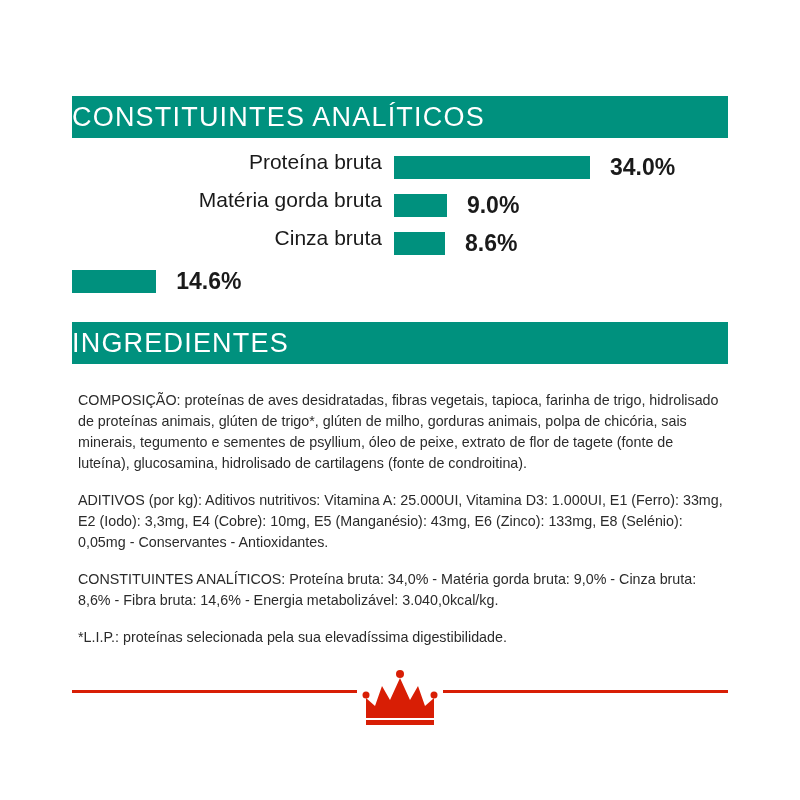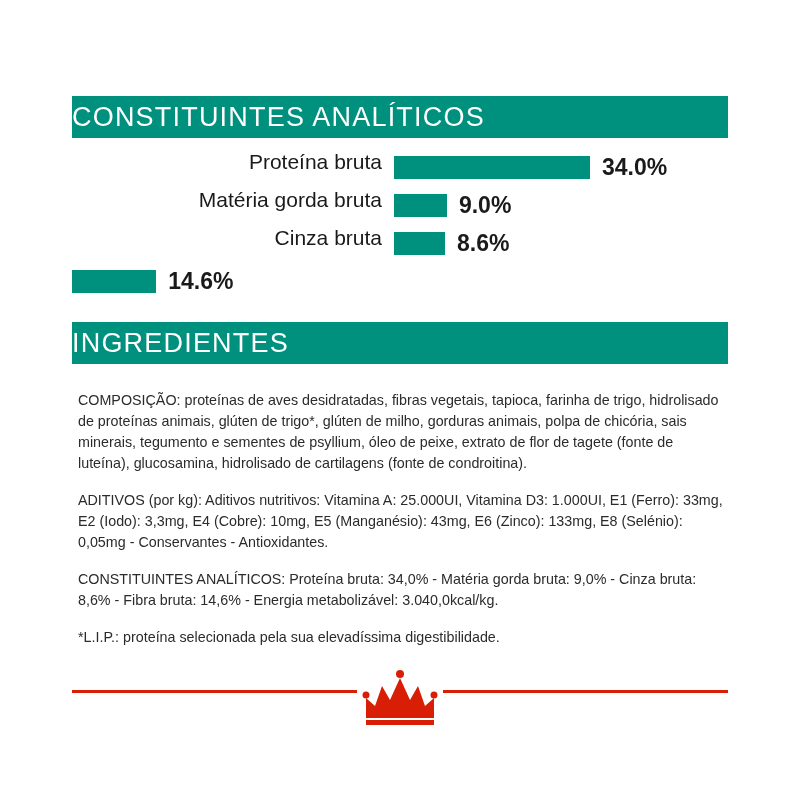--- a/index.html
+++ b/index.html
@@ -74,21 +74,21 @@
     height: 100%;
   }
   .bar {
     background: #00917e;
     height: 23px;
   }
   .row-value {
     font-size: 23px;
     font-weight: bold;
     color: #1a1a1a;
-    padding-left: 12px;
+    padding-left: 20px;
     white-space: nowrap;
   }
 
   
   .ingredients-text {
     position: absolute;
     left: 78px;
     top: 374px;
     width: 646px;
     font-size: 14.3px;
@@ -163,21 +163,21 @@
     </div>
 
   </div>
 
   <div class="panel band" id="ingredients-band">INGREDIENTES</div>
 
   <div class="ingredients-text">
     <p>COMPOSIÇÃO: proteínas de aves desidratadas, fibras vegetais, tapioca, farinha de trigo, hidrolisado de proteínas animais, glúten de trigo*, glúten de milho, gorduras animais, polpa de chicória, sais minerais, tegumento e sementes de psyllium, óleo de peixe, extrato de flor de tagete (fonte de luteína), glucosamina, hidrolisado de cartilagens (fonte de condroitina).</p>
     <p>ADITIVOS (por kg): Aditivos nutritivos: Vitamina A: 25.000UI, Vitamina D3: 1.000UI, E1 (Ferro): 33mg, E2 (Iodo): 3,3mg, E4 (Cobre): 10mg, E5 (Manganésio): 43mg, E6 (Zinco): 133mg, E8 (Selénio): 0,05mg - Conservantes - Antioxidantes.</p>
     <p>CONSTITUINTES ANALÍTICOS: Proteína bruta: 34,0% - Matéria gorda bruta: 9,0% - Cinza bruta: 8,6% - Fibra bruta: 14,6% - Energia metabolizável: 3.040,0kcal/kg.</p>
-    <p>*L.I.P.: proteína selecionada pela sua elevadíssima digestibilidade.</p>
+    <p>*L.I.P.: proteínas selecionada pela sua elevadíssima digestibilidade.</p>
   </div>
 
   <div class="footer-rule"></div>
 
   <div class="crown">
     <svg width="80" height="58" viewBox="0 0 80 58" aria-hidden="true">
       <path d="M6 50 L6 30 L15 38 L22 18 L30 32 L40 10 L50 32 L58 18 L65 38 L74 30 L74 50 Z" fill="#d81e05"></path>
       <rect x="6" y="52" width="68" height="5" fill="#d81e05"></rect>
       <circle cx="40" cy="6" r="4" fill="#d81e05"></circle>
       <circle cx="6" cy="27" r="3.5" fill="#d81e05"></circle>

